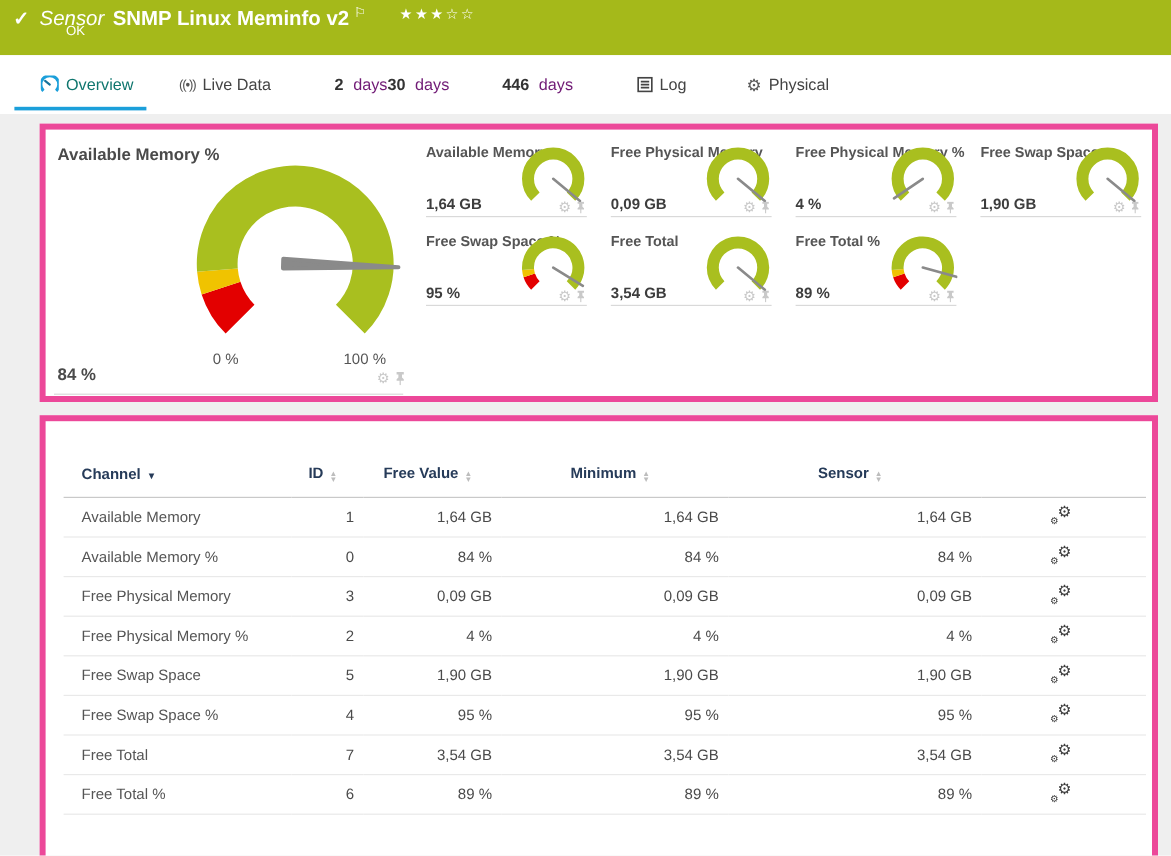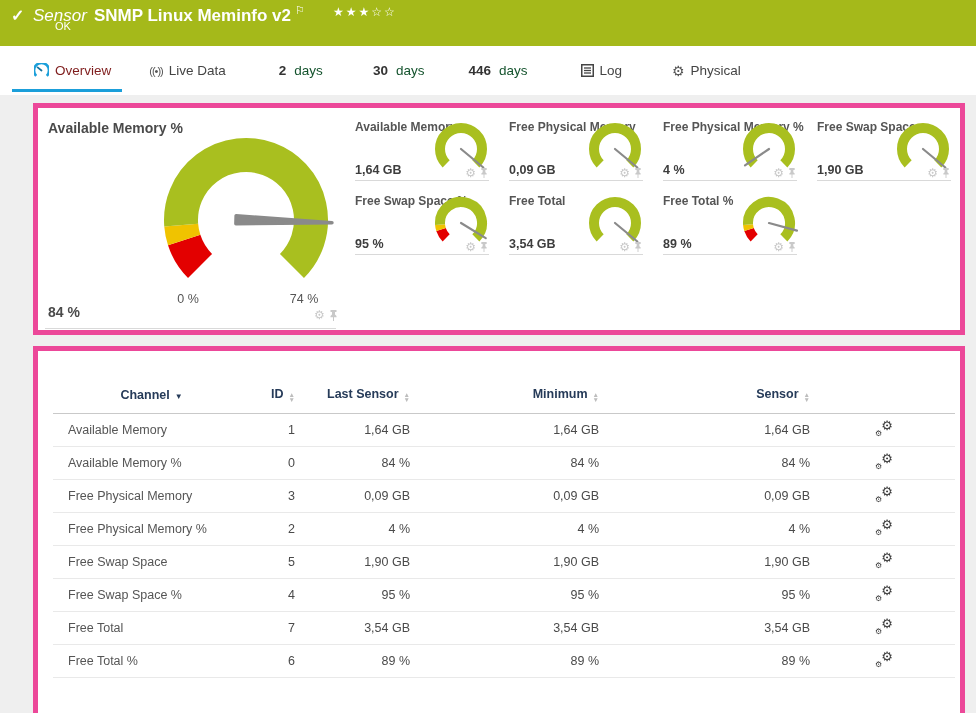--- a/index.html
+++ b/index.html
@@ -13,26 +13,26 @@
   .check{position:absolute;left:11px;top:6px;font-size:16px;font-weight:700}
   .title-line{position:absolute;left:33px;top:4px;font-size:17px;white-space:nowrap}
   .sensor-word{font-style:italic;font-weight:400;margin-right:7px}
   .sensor-title{font-weight:700}
   .flag{font-size:11px;vertical-align:super;margin-left:4px}
   .stars{position:absolute;left:333px;top:5px;font-size:12px;letter-spacing:2px}
   .ok{position:absolute;left:55px;top:20px;font-size:11px;font-weight:400}
   
   .tabbar{position:absolute;top:46px;left:0;width:976px;height:49px;background:#fff;display:flex;align-items:stretch;padding-left:34px;box-sizing:border-box}
   .tab{position:relative;display:flex;align-items:center;gap:6px;font-size:13.5px;color:#444;cursor:pointer;white-space:nowrap}
-  .tab.active{color:#7f1d1d}
+  .tab.active{color:#0f766e}
   .tab.active::after{content:'';position:absolute;left:-22px;right:-11px;bottom:3px;height:3px;background:#1b9fda}
-  .t2{margin-left:38px}.t3{margin-left:53px}.t4{margin-left:50px}
+  .t2{margin-left:38px}.t3{margin-left:53px}.t4{}
   .t5{margin-left:44px}.t6{margin-left:47px}.t7{margin-left:53px}.t8{margin-left:50px}
   .days-num{font-weight:700;color:#333;margin-right:2px}
-  .days-word{color:#14532d}
+  .days-word{color:#701a75}
   .ticon{display:inline-flex;align-items:center;color:#555}
   .tab.active .ticon{color:#1b9fda}
   .live-glyph{font-size:11px;letter-spacing:-1px;color:#555}
   .gear-glyph{font-size:14px;line-height:1}
   
   .panel{position:absolute;left:33px;width:932px;background:#fff;border:5px solid #ec4899;box-sizing:border-box}
   #gauges-panel{top:103px;height:232px}
   #table-panel{top:346px;height:380px}
   
   #main-gauge-title{position:absolute;left:10px;top:12px;font-size:14px;font-weight:700;color:#4a4a4a}
@@ -47,22 +47,22 @@
   .gp-icons .gear-glyph{font-size:12px;color:#c9c9c9}
   
   #mini-grid{position:absolute;left:317px;top:12px;display:grid;grid-template-columns:repeat(4,134px);grid-auto-rows:61px;column-gap:20px;row-gap:13px}
   .mini{position:relative;border-bottom:1px solid #d9d9d9}
   .mini-title{position:absolute;left:0;top:0;font-size:12px;font-weight:700;color:#555;white-space:nowrap}
   .mini-value{position:absolute;left:0;bottom:3px;font-size:12.5px;font-weight:700;color:#3d3d3d;white-space:nowrap}
   .mini-svg{position:absolute;left:77px;top:2px}
   .mini-icons{position:absolute;right:1px;bottom:1px}
   
   #channel-table{position:absolute;left:15px;top:30px;width:902px;border-collapse:collapse;font-size:12.5px}
-  #channel-table th{color:#263b59;font-weight:700;text-align:right;padding:6px 8px 11px 0;border-bottom:1px solid #c9c9c9;white-space:nowrap}
-  #channel-table th.ch{text-align:center;padding-left:15px}
+  #channel-table th{color:#263b59;font-weight:700;padding:6px 8px 11px 0;border-bottom:1px solid #c9c9c9;white-space:nowrap}
+  #channel-table th.ch{text-align:left;padding-left:15px}
   #channel-table td{padding:9px 8px 9px 0;border-bottom:1px solid #e9e9e9;text-align:right;color:#4a4a4a}
   #channel-table td.ch{text-align:left;padding-left:15px;color:#555}
   #channel-table td.gearcol{text-align:left;padding-left:57px;padding-top:5px;padding-bottom:5px}
   .sorter{display:inline-flex;flex-direction:column;margin-left:5px;vertical-align:1px;color:#bdbdbd;font-size:6.5px;line-height:5px}
   .sort-active{color:#263b59;font-size:8px;margin-left:5px}
   .gears{position:relative;display:inline-block;width:18px;height:17px;color:#3d3d3d}
   .gears .g-big{position:absolute;right:0;top:-2px;font-size:13px}
   .gears .g-small{position:absolute;left:0;bottom:-1px;font-size:8px}
   svg{display:block}
 </style>
@@ -123,21 +123,21 @@
 
 <section class="panel" id="gauges-panel">
   <div id="main-gauge-title">Available Memory %</div>
   <svg id="main-gauge-svg" width="224" height="190">
       <path d="M 66.04 149.96 A 65 65 0 0 1 50.18 124.09" fill="none" stroke="#e30000" stroke-width="34"></path>
       <path d="M 50.18 124.09 A 65 65 0 0 1 47.20 109.10" fill="none" stroke="#f0c300" stroke-width="34"></path>
       <path d="M 47.20 109.10 A 65 65 0 1 1 157.96 149.96" fill="none" stroke="#a9bf1f" stroke-width="34"></path>
       <path d="M 101.88 107.68 L 197.96 106.70 L 102.13 99.69 Z" fill="#8a8a8a" stroke="#8a8a8a" stroke-width="3.5" stroke-linejoin="round"></path>
     </svg>
   <div class="scale-label" id="main-scale-min">0 %</div>
-  <div class="scale-label" id="main-scale-max">74 %</div>
+  <div class="scale-label" id="main-scale-max">100 %</div>
   <div id="main-value">84 %</div>
   <div id="main-icons" class="gp-icons">
     <span class="gear-glyph">⚙</span>
     <svg width="9" height="11" viewBox="0 0 9 11">
         <path d="M1.5 0 h6 v2 h-1.5 v2.6 l1.5 1.4 v1.2 H5 v3.8 L4.5 11 4 10.999 V7.2 H1.5 V6 L3 4.6 V2 H1.5 z" fill="#c9c9c9"></path>
       </svg>
   </div>
   <div id="main-underline"></div>
 
   <div id="mini-grid">
@@ -267,21 +267,21 @@
         <th class="ch">
           <span>Channel</span><span class="sort-active">▼</span>
         </th>
         <th>
           <span>ID</span><span class="sorter">
               <span>▲</span>
               <span>▼</span>
             </span>
         </th>
         <th>
-          <span>Last Sensor</span><span class="sorter">
+          <span>Free Value</span><span class="sorter">
               <span>▲</span>
               <span>▼</span>
             </span>
         </th>
         <th>
           <span>Minimum</span><span class="sorter">
               <span>▲</span>
               <span>▼</span>
             </span>
         </th>

